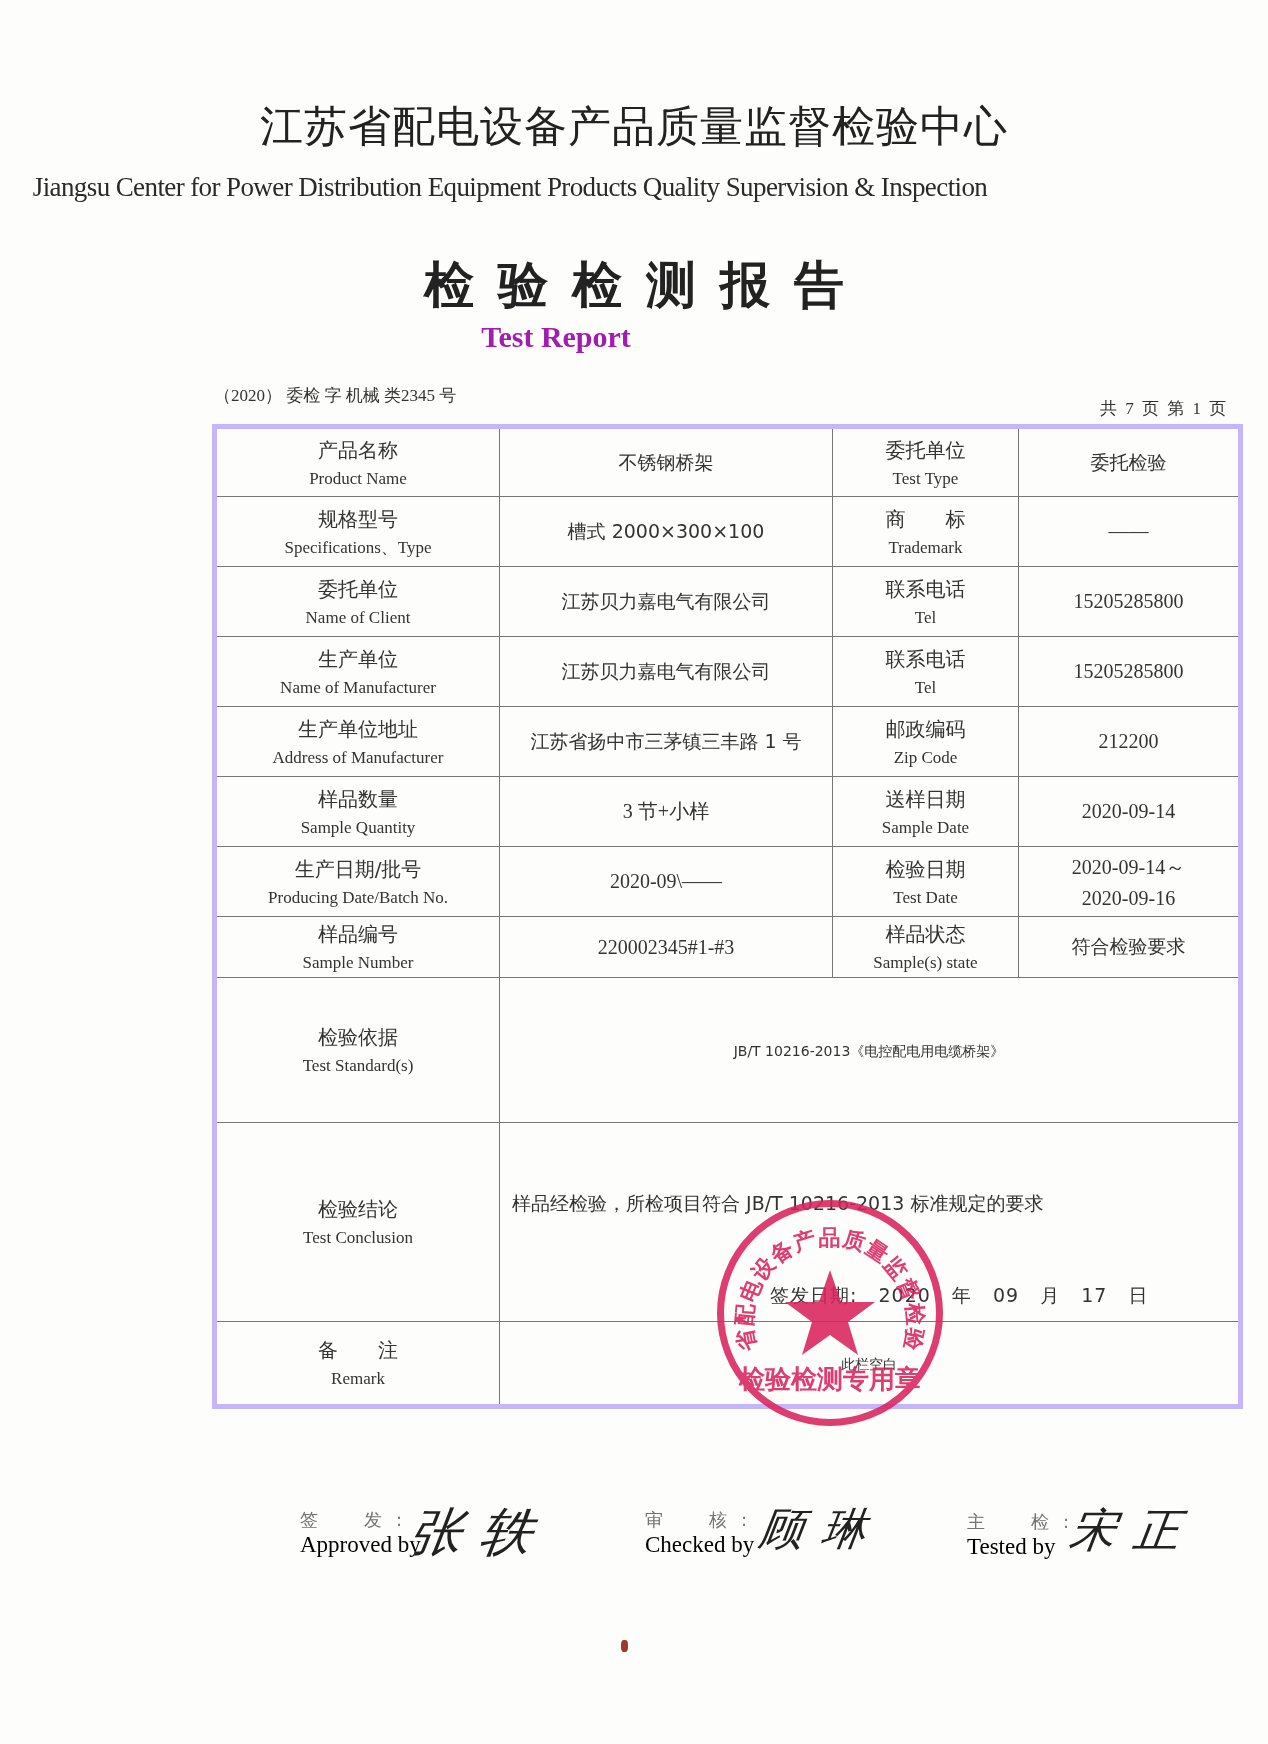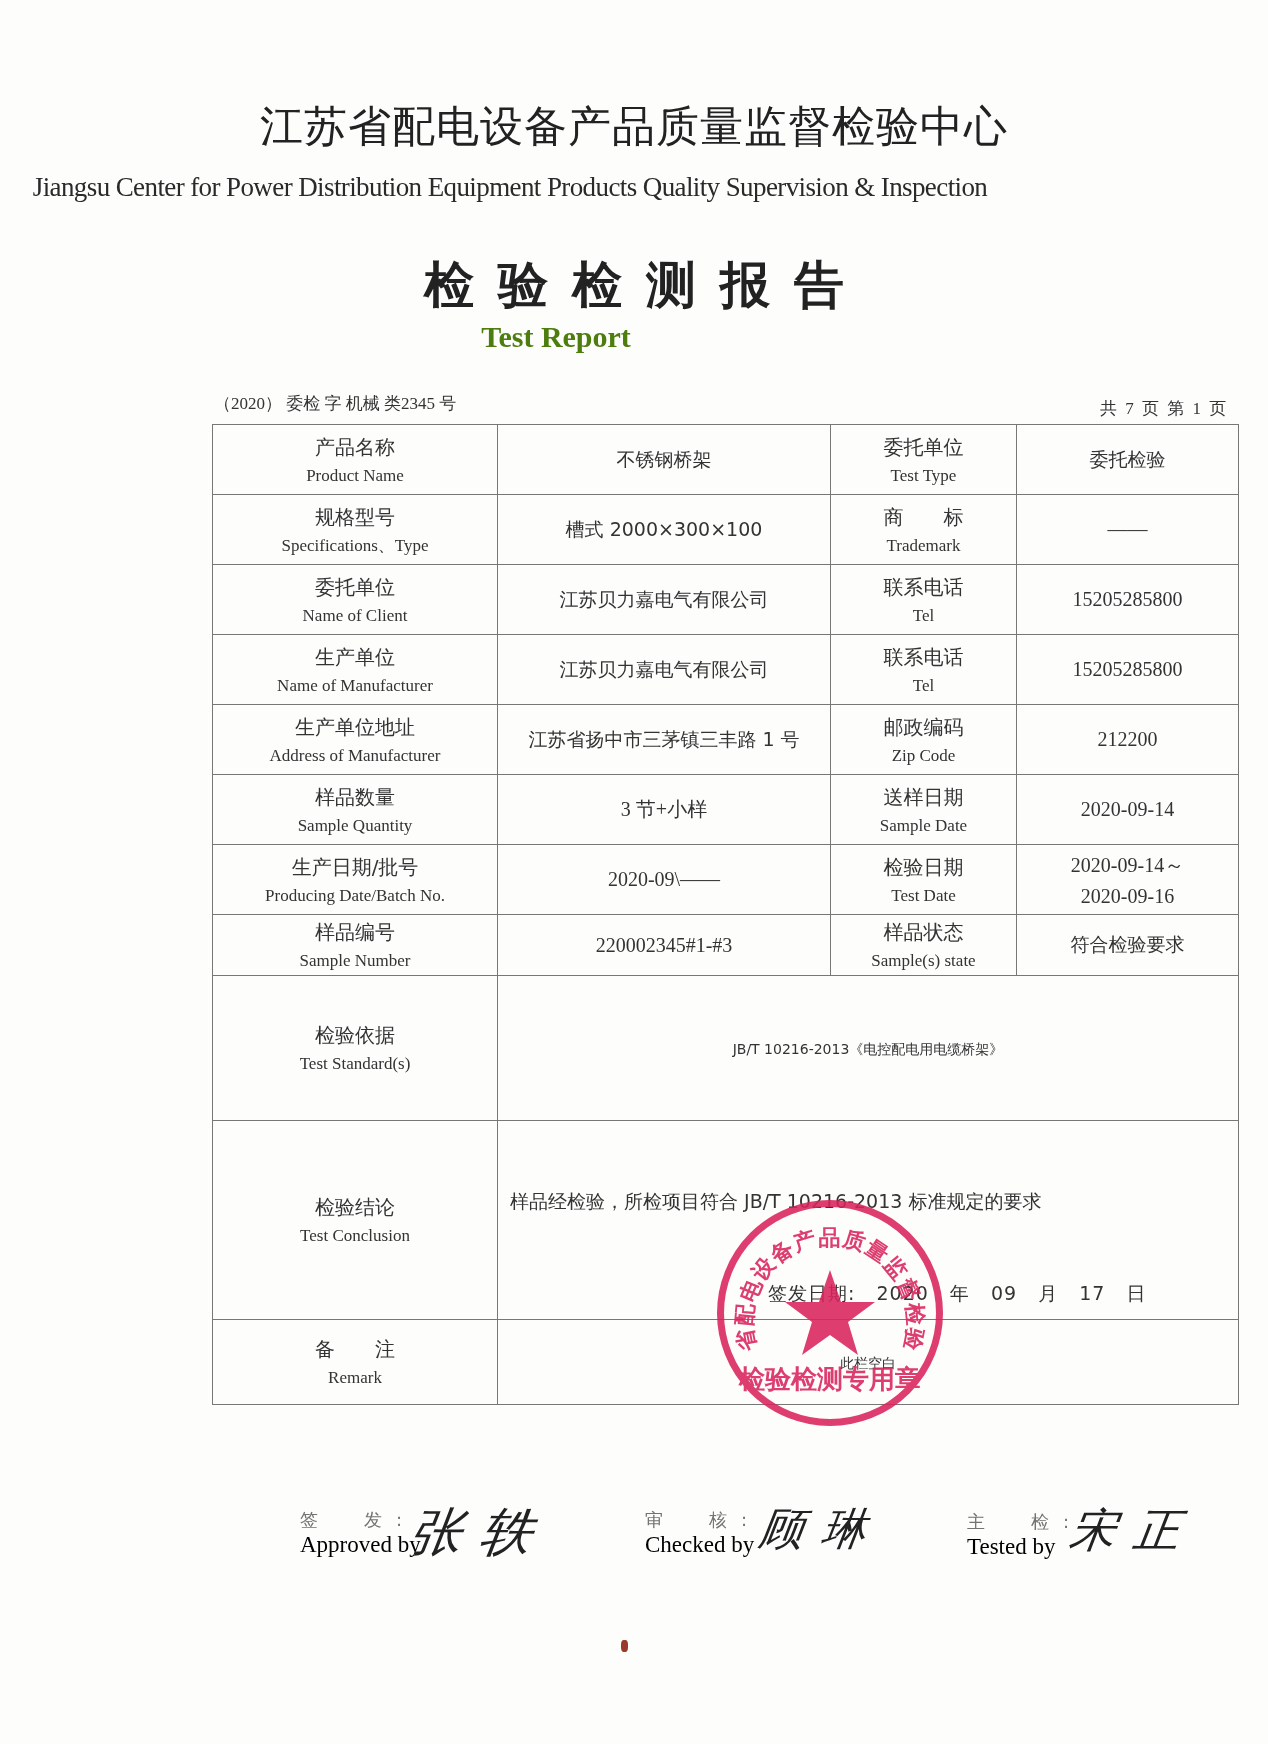--- a/index.html
+++ b/index.html
@@ -16,28 +16,28 @@
     left: 0; width: 1020px; top: 172px; text-align: center;
     font-size: 27px; letter-spacing: -0.6px; color: #2a2a2a;
   }
   .title-cn {
     left: 0; width: 1268px; top: 252px; text-align: center;
     font-family: "DejaVu Sans", sans-serif; font-weight: bold; font-size: 50px; letter-spacing: 24px; color: #222;
     padding-left: 24px; box-sizing: border-box;
   }
   .title-en {
     left: 0; width: 1112px; top: 320px; text-align: center;
-    font-weight: bold; font-size: 30px; color: #4d7c0f;
-  }
-  .report-no { left: 214px; top: 392px; font-size: 17px; color: #333; text-align: center; }
+    font-weight: bold; font-size: 30px; color: #a21caf;
+  }
+  .report-no { left: 214px; top: 384px; font-size: 17px; color: #333; text-align: center; }
   .page-no { left: 1100px; top: 397px; font-size: 17px; color: #333; letter-spacing: 2px; }
 
   table.main {
     position: absolute; left: 212px; top: 424px; width: 1026px;
-    border-collapse: collapse; border: 1px solid #c4b5fd; table-layout: fixed;
+    border-collapse: collapse; border: 5px solid #c4b5fd; table-layout: fixed;
   }
   table.main td {
     border: 1px solid #777; text-align: center; vertical-align: middle; padding: 0;
     font-size: 19px; color: #333;
   }
   .lbl-cn { display: block; font-family: "DejaVu Sans", sans-serif; font-size: 20px; line-height: 32px; color: #333; }
   .lbl-en { display: block; font-size: 17px; line-height: 26px; color: #333; }
   .val { font-family: "DejaVu Sans", sans-serif; font-size: 19px; color: #333; }
   .val-num { font-size: 20px; color: #333; }
   td.left-text { text-align: left; padding-left: 12px; }

